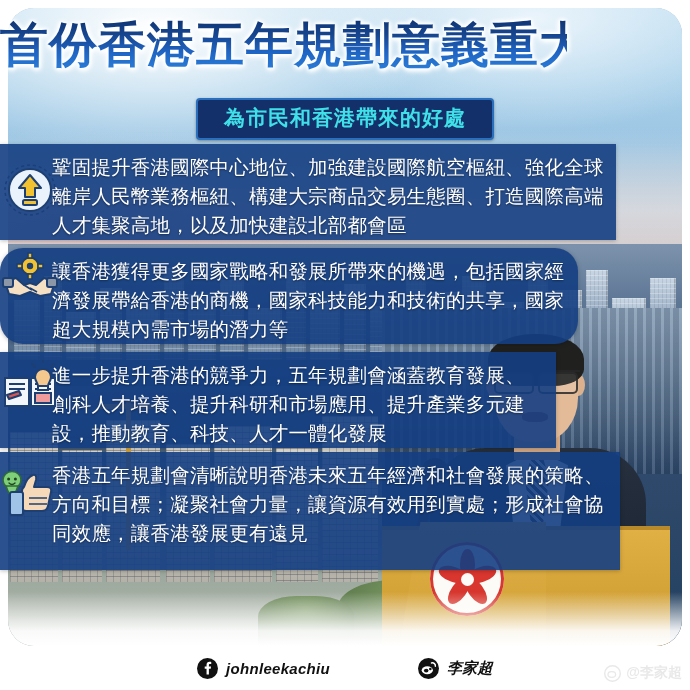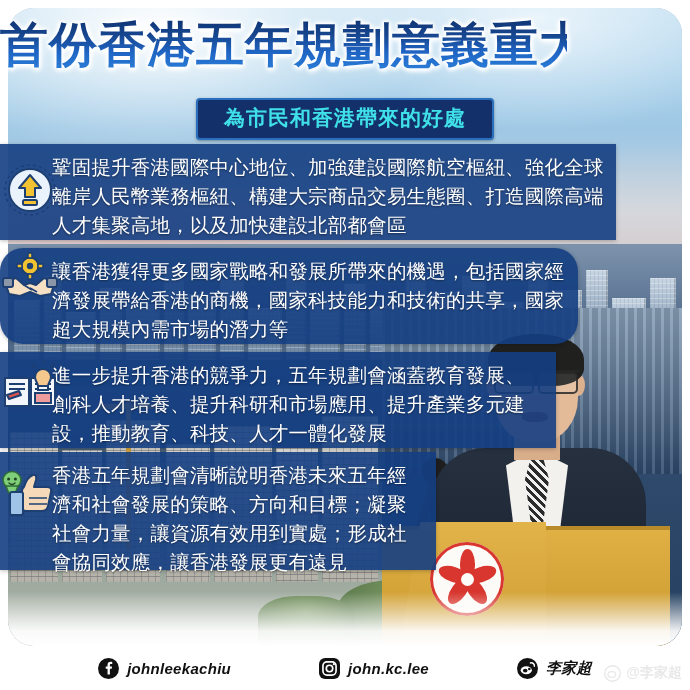--- a/index.html
+++ b/index.html
@@ -237,21 +237,21 @@
     letter-spacing:.2px;
     text-shadow:0 1px 2px rgba(0,0,0,.45);
     padding:9px 12px 9px 0;
   }
   .block.b1{top:144px;width:616px;height:96px;}
   .block.b1 .txt{margin-left:52px;}
   .block.b2{top:248px;width:578px;height:96px;border-radius:23px;}
   .block.b2 .txt{margin-left:52px;}
   .block.b3{top:352px;width:556px;height:96px;}
   .block.b3 .txt{margin-left:52px;}
-  .block.b4{top:452px;width:436px;height:118px;}
+  .block.b4{top:452px;width:620px;height:118px;}
   .block.b4 .txt{margin-left:52px;}
 
   
   .bicon{
     position:absolute;
     left:2px;
     width:56px;height:56px;
   }
   .bicon.i1{top:162px;}
   .bicon.i2{top:252px;}
@@ -465,31 +465,20 @@
     <div class="fitem fb">
       <span class="glyph">
         <svg viewBox="0 0 24 24" width="21" height="21">
           <circle cx="12" cy="12" r="12" fill="#111111"></circle>
           <path d="M13.6 12.3h2.1l.33-2.6h-2.43V8.02c0-.75.21-1.27 1.29-1.27h1.38V4.43c-.24-.03-1.06-.1-2.01-.1-1.99 0-3.35 1.21-3.35 3.44V9.7H8.8v2.6h2.11v6.67h2.69z" fill="#ffffff"></path>
         </svg>
       </span>
       <span class="handle">johnleekachiu</span>
     </div>
 
-    <div class="fitem ig">
-      <span class="glyph">
-        <svg viewBox="0 0 24 24" width="21" height="21">
-          <rect x="0" y="0" width="24" height="24" rx="7" fill="#111111"></rect>
-          <rect x="4.5" y="4.5" width="15" height="15" rx="4.6" fill="none" stroke="#ffffff" stroke-width="1.9"></rect>
-          <circle cx="12" cy="12" r="3.7" fill="none" stroke="#ffffff" stroke-width="1.9"></circle>
-          <circle cx="17" cy="7" r="1.3" fill="#ffffff"></circle>
-        </svg>
-      </span>
-      <span class="handle">john.kc.lee</span>
-    </div>
 
     <div class="fitem wb">
       <span class="glyph">
         <svg viewBox="0 0 24 24" width="21" height="21">
           <circle cx="12" cy="12" r="12" fill="#111111"></circle>
           <ellipse cx="10.6" cy="14" rx="6.4" ry="4.6" fill="#ffffff"></ellipse>
           <ellipse cx="9.4" cy="14.4" rx="2.6" ry="2.1" fill="#111111"></ellipse>
           <circle cx="14.1" cy="12.5" r="1.5" fill="#111111"></circle>
           <path d="M15.4 5.6c2.6-.5 4.9 1.3 4.4 3.8" fill="none" stroke="#ffffff" stroke-width="1.7" stroke-linecap="round"></path>
         </svg>

